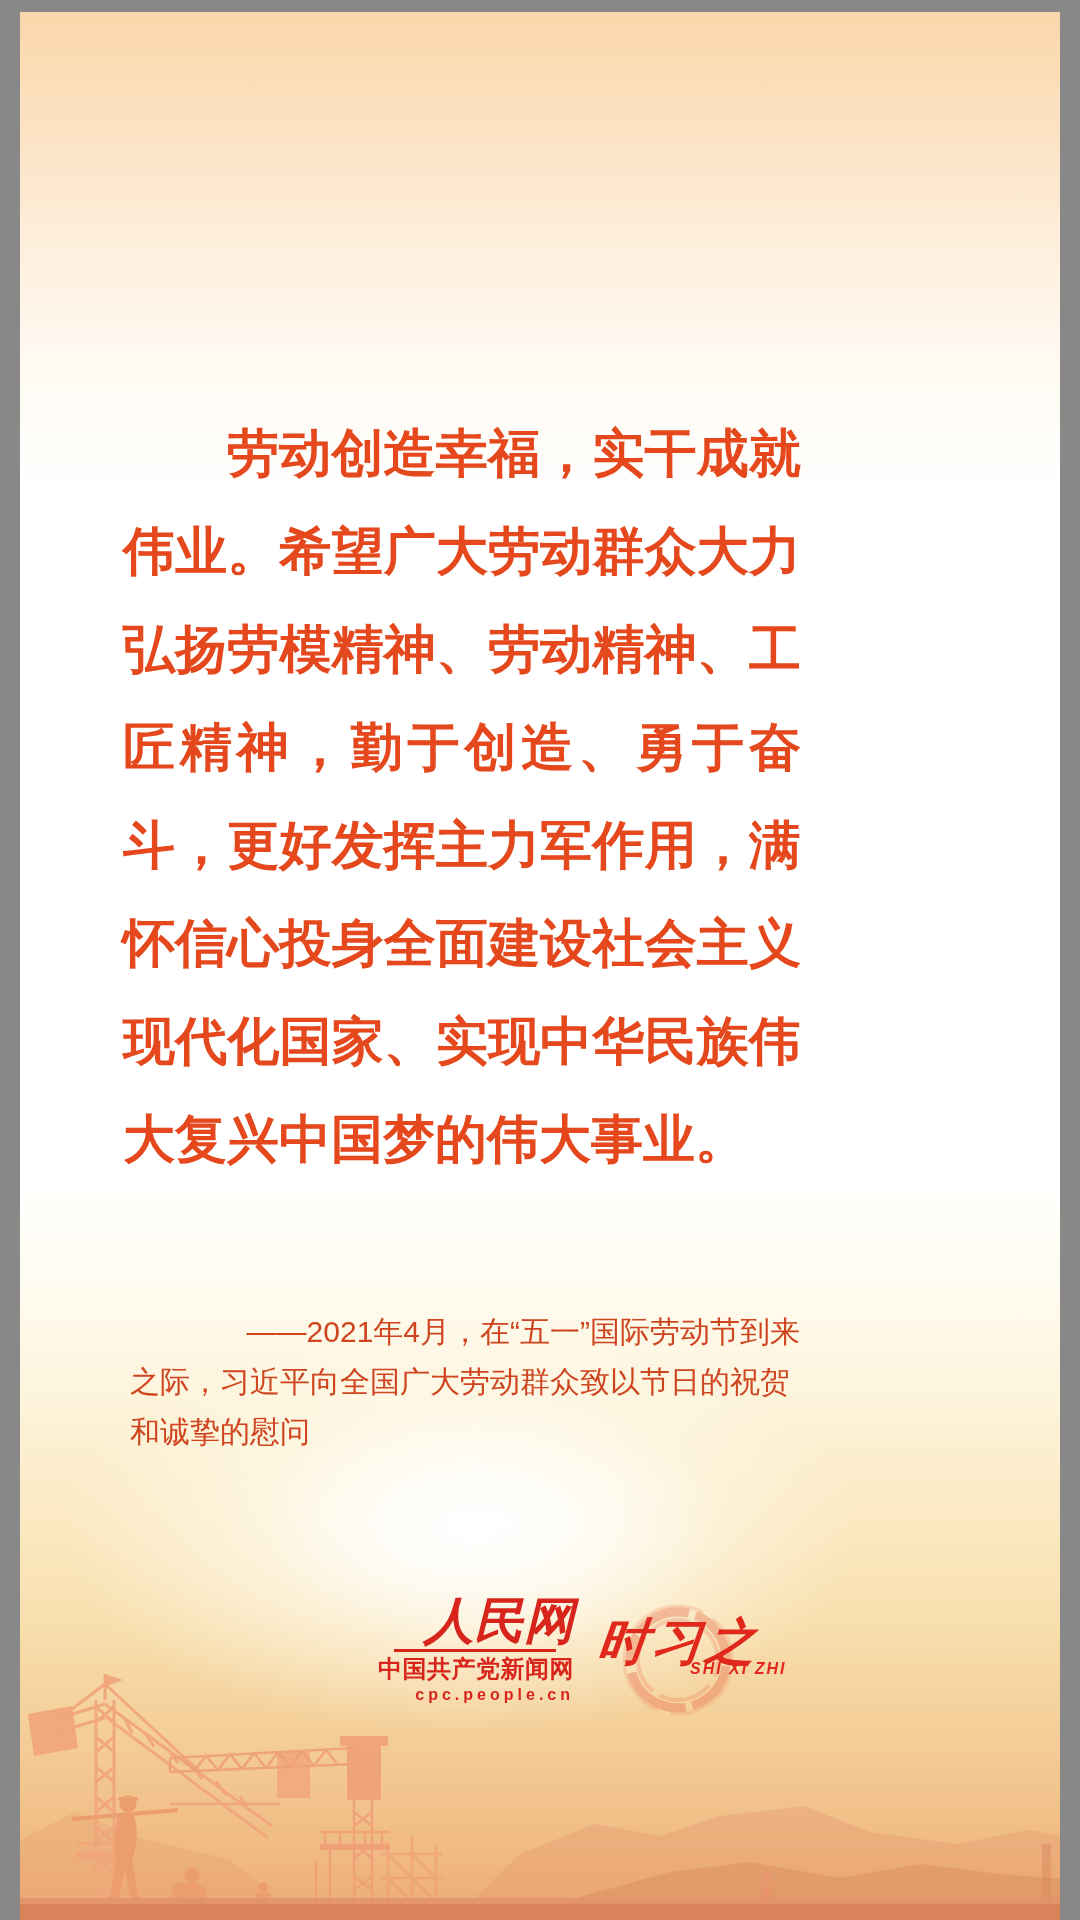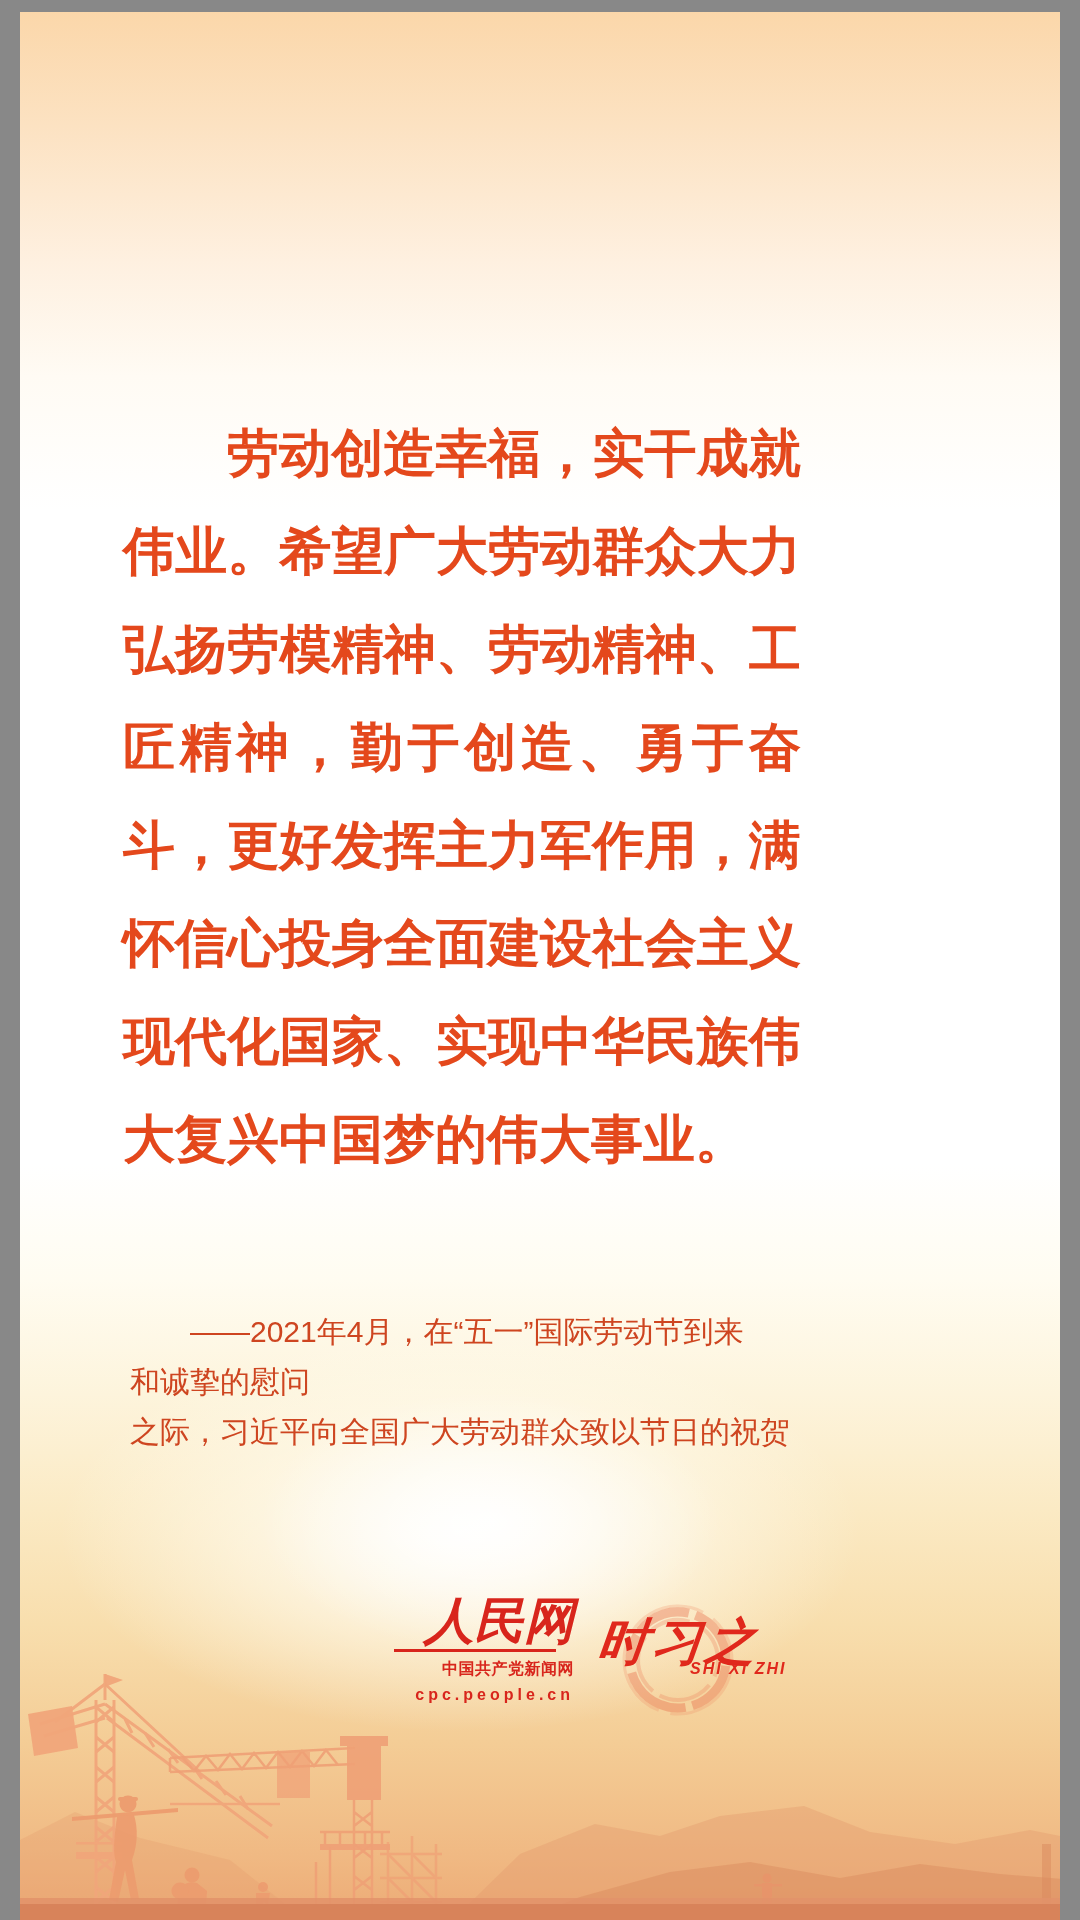--- a/index.html
+++ b/index.html
@@ -19,27 +19,27 @@
   .quote{
     position:absolute;left:103px;top:392px;width:678px;
     font-size:52px;line-height:98px;font-weight:bold;color:#E4481C;
     text-indent:2em;text-align:justify;text-justify:inter-ideograph;
     letter-spacing:0;
   }
   .attribution{
     position:absolute;left:110px;top:1295px;width:670px;
     font-size:30px;line-height:50px;font-weight:500;color:#CE4520;
   }
-  .attribution .line-first{padding-left:2em;}
+  .attribution .line-first{padding-left:2em;text-align:right;}
 
   .pd-logo{position:absolute;left:356px;top:1582px;width:198px;text-align:right;color:#D8251C;}
   .pd-wordmark{font-size:50px;line-height:54px;font-weight:bold;font-style:italic;
     font-family:"Liberation Serif","DejaVu Serif",serif;white-space:nowrap;}
   .pd-underline{width:162px;height:3px;background:#D8251C;margin:1px auto 3px auto;}
-  .pd-site{font-size:16px;line-height:28px;font-weight:bold;white-space:nowrap;letter-spacing:0.5px;}
+  .pd-site{font-size:24px;line-height:28px;font-weight:bold;white-space:nowrap;letter-spacing:0.5px;}
   .pd-domain{font-size:16px;line-height:23px;font-weight:bold;letter-spacing:4px;white-space:nowrap;padding-left:4px;}
 
   .sxz-logo{position:absolute;left:572px;top:1584px;width:180px;height:140px;color:#E0281C;}
   .sxz-ring{position:absolute;left:16px;top:2px;}
   .sxz-wordmark{position:absolute;left:6px;top:20px;font-size:50px;line-height:52px;font-weight:900;
     font-style:italic;letter-spacing:4px;transform:skewX(-6deg);white-space:nowrap;}
   .sxz-latin{position:absolute;left:98px;top:64px;font-size:16px;font-weight:bold;font-style:italic;
     letter-spacing:2px;white-space:nowrap;}
 
   .scene{position:absolute;left:0;top:1380px;width:1080px;height:540px;display:block;}
@@ -126,22 +126,22 @@
       <rect x="0" y="506" width="1080" height="8" fill="#E2926A" opacity="0.85"></rect>
       <rect x="0" y="512" width="1080" height="28" fill="#D8835A"></rect>
       <rect x="0" y="533" width="1080" height="7" fill="#CB7750"></rect>
     </g>
   </svg>
 
   <div class="quote">劳动创造幸福，实干成就伟业。希望广大劳动群众大力弘扬劳模精神、劳动精神、工匠精神，勤于创造、勇于奋斗，更好发挥主力军作用，满怀信心投身全面建设社会主义现代化国家、实现中华民族伟大复兴中国梦的伟大事业。</div>
 
   <div class="attribution">
     <div class="line-first">——2021年4月，在“五一”国际劳动节到来</div>
+    <div>之际，习近平向全国广大劳动群众致以节日的祝贺</div>
     <div>和诚挚的慰问</div>
-    <div>之际，习近平向全国广大劳动群众致以节日的祝贺</div>
   </div>
 
   <div class="pd-logo">
     <div class="pd-wordmark">人民网</div>
     <div class="pd-underline"></div>
     <div class="pd-site">中国共产党新闻网</div>
     <div class="pd-domain">cpc.people.cn</div>
   </div>
 
   <div class="sxz-logo">

